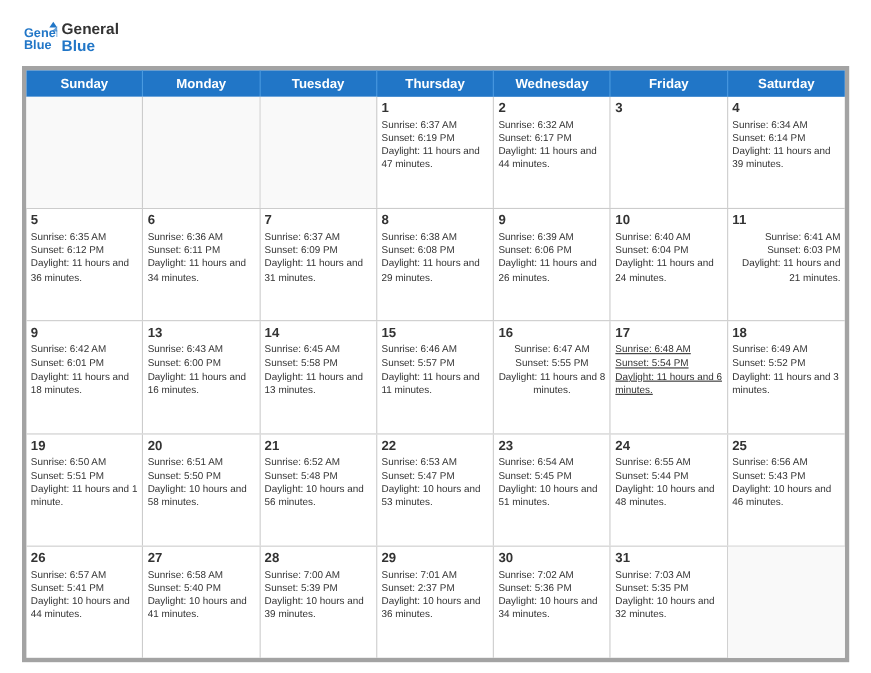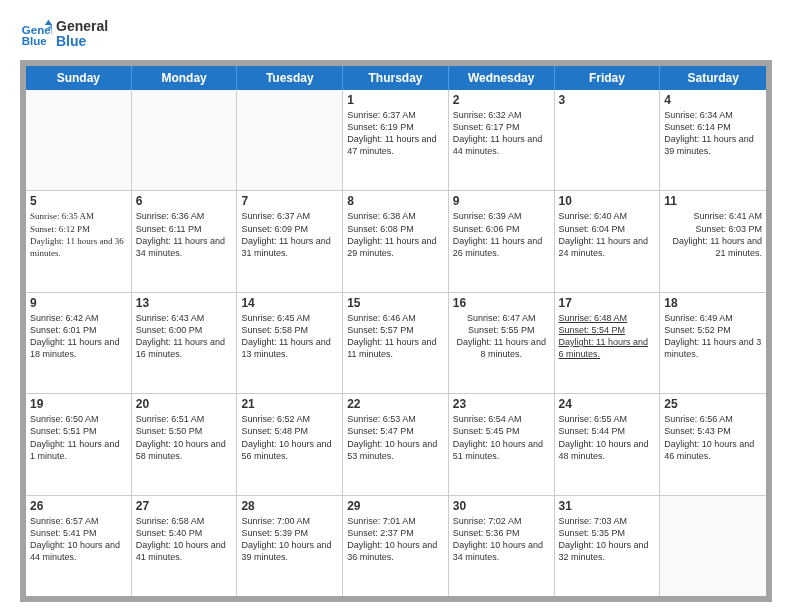--- a/index.html
+++ b/index.html
@@ -43,21 +43,21 @@
     }
     .location {
       font-size: 15px;
       color: #555;
       margin-top: 2px;
     }
     .calendar {
       flex: 1;
       display: flex;
       flex-direction: column;
-      border: 6px solid #a3a3a3;
+      border: 4px solid #a3a3a3;
     }
     .cal-header-row {
       display: grid;
       grid-template-columns: repeat(7, 1fr);
       background: #2176c7;
     }
     .cal-header-cell {
       color: #fff;
       font-size: 12px;
       font-weight: bold;
@@ -157,21 +157,21 @@
           <div class="cal-cell">
             <span class="day-num">4</span>
             <div class="cell-info" style="white-space: pre-line;">Sunrise: 6:34 AM
 Sunset: 6:14 PM
 Daylight: 11 hours and 39 minutes.</div>
           </div>
         </div>
         <div class="cal-row">
           <div class="cal-cell">
             <span class="day-num">5</span>
-            <div class="cell-info" style="white-space: pre-line; font-family: Liberation Serif, serif;">Sunrise: 6:35 AM
+            <div class="cell-info" style="white-space: pre-line;">Sunrise: 6:35 AM
 Sunset: 6:12 PM
 Daylight: 11 hours and 36 minutes.</div>
           </div>
           <div class="cal-cell">
             <span class="day-num">6</span>
             <div class="cell-info" style="white-space: pre-line;">Sunrise: 6:36 AM
 Sunset: 6:11 PM
 Daylight: 11 hours and 34 minutes.</div>
           </div>
           <div class="cal-cell">

